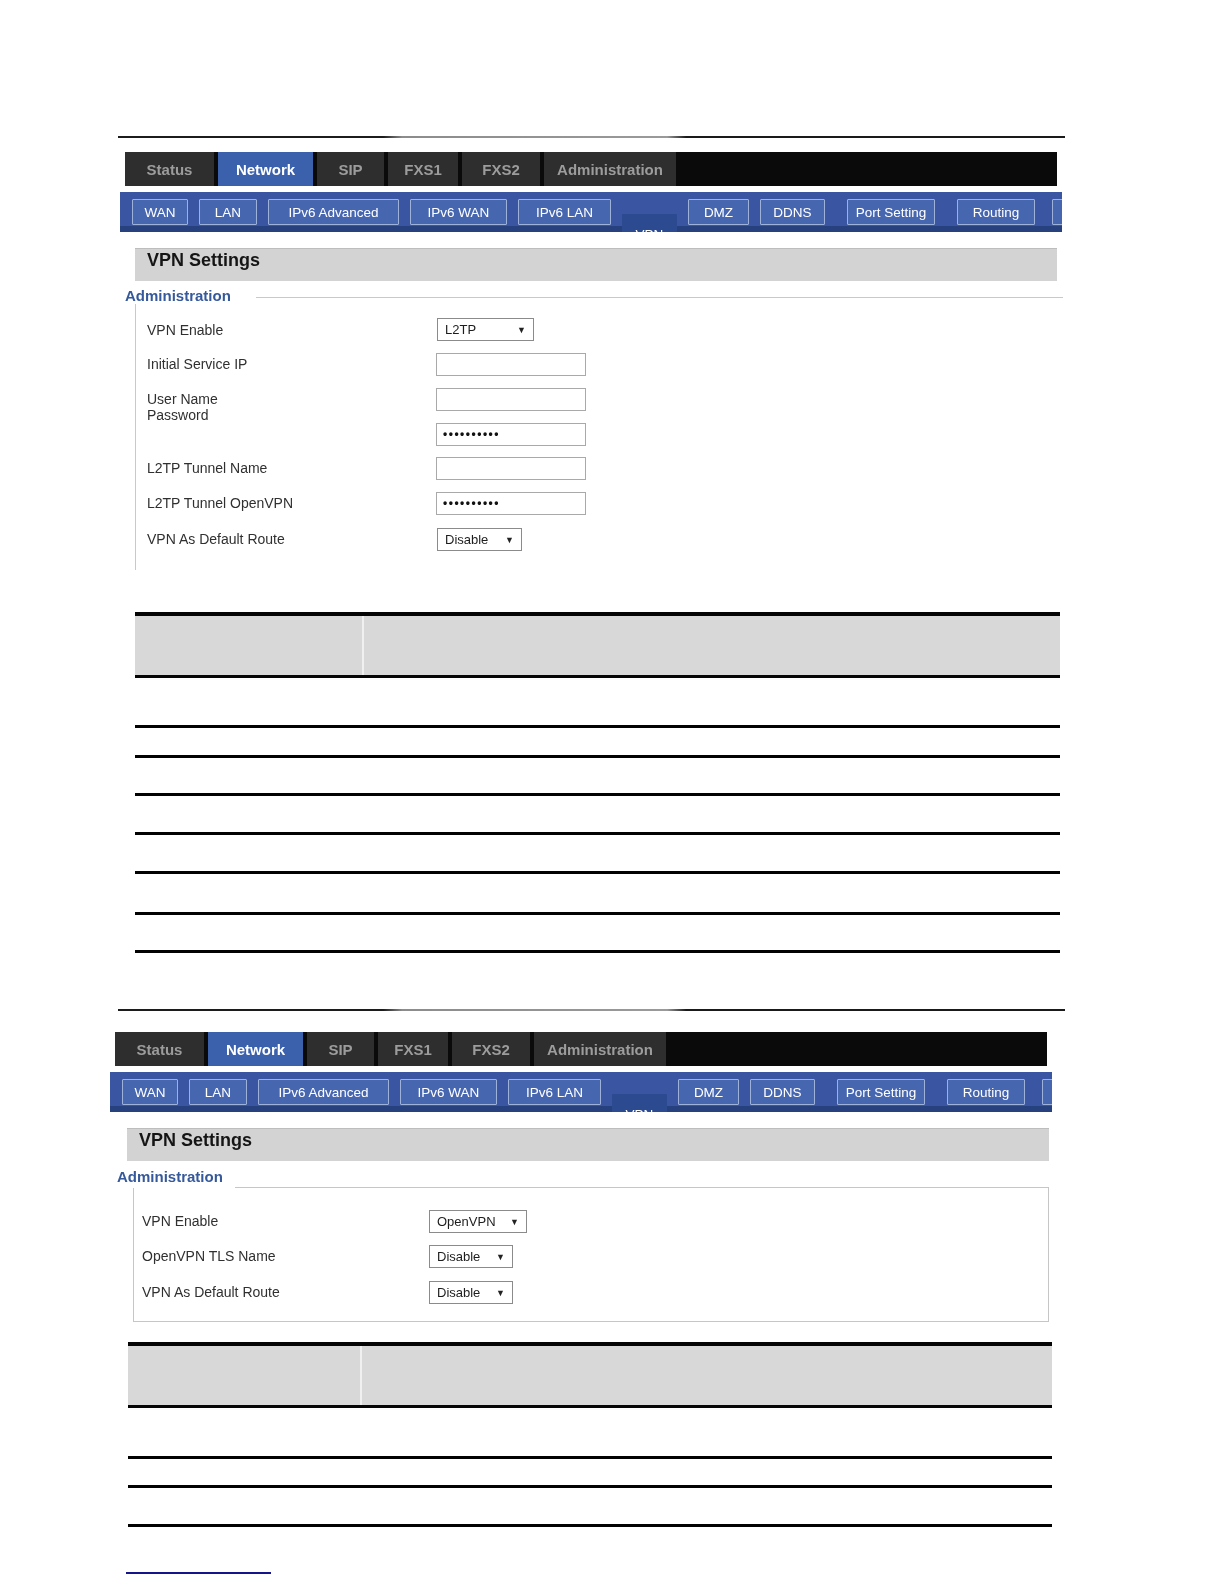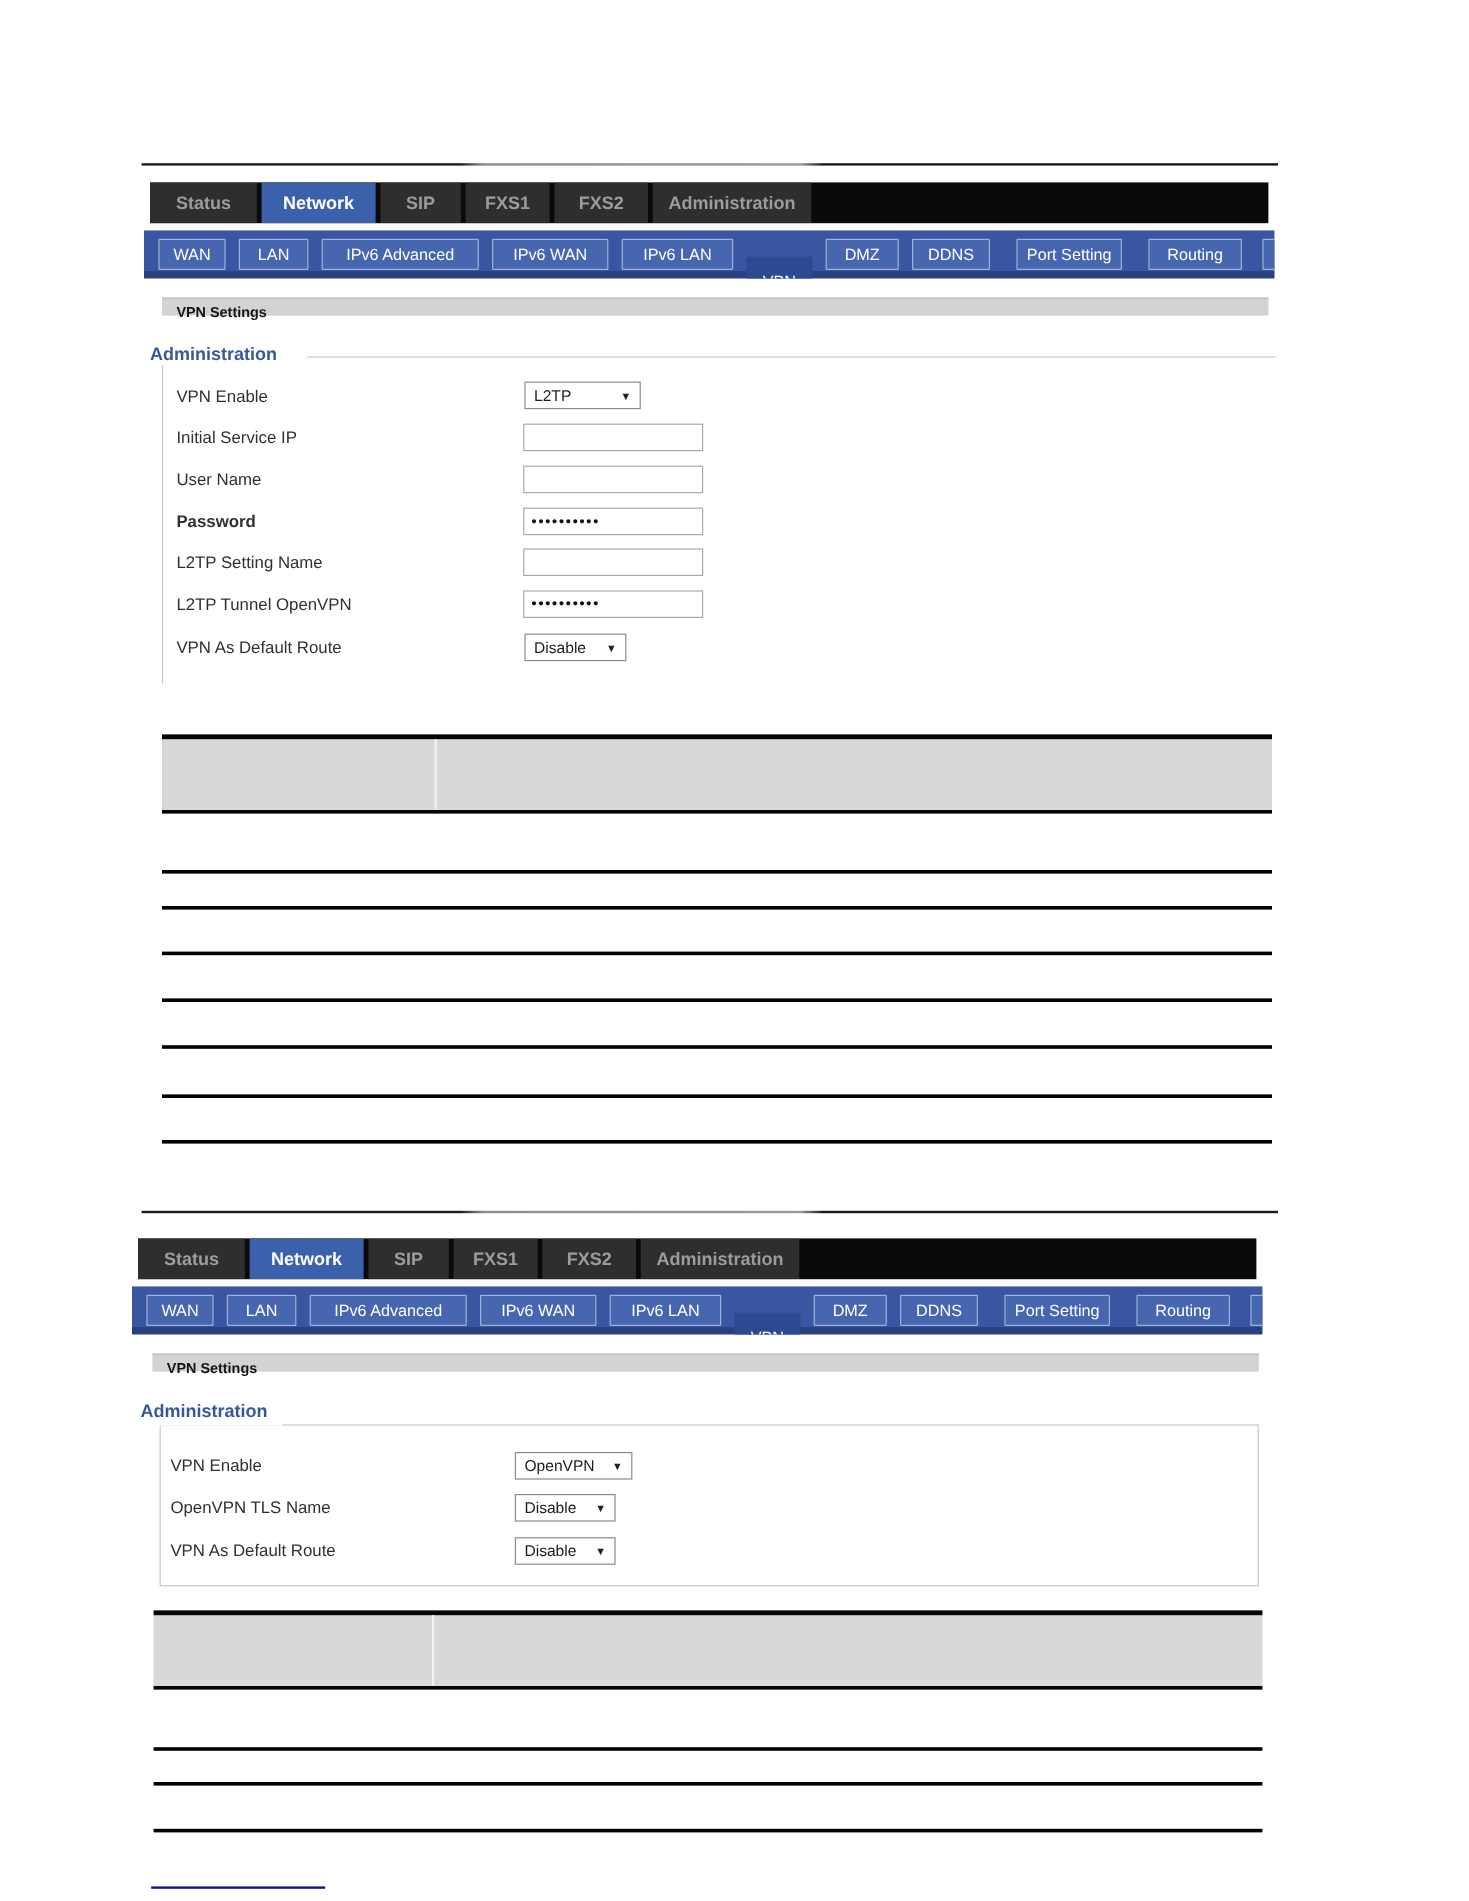--- a/index.html
+++ b/index.html
@@ -17,22 +17,22 @@
 
   
   .sbar { position: absolute; height: 40px; background: #3a55a2; overflow: hidden; }
   .sbar .strip { position: absolute; left: 0; right: 0; bottom: 0; height: 6px; background: #26417e; z-index: 0; }
   .sbar .btns { position: absolute; left: 12px; top: 0; height: 40px; display: flex; align-items: center; gap: 11px; z-index: 1; }
   .stab { height: 26px; border: 1px solid #9db1d9; background: #4766b0; color: #fff;
           font-size: 13.5px; display: flex; align-items: center; justify-content: center; border-radius: 1px; flex: none; }
   .stab.active { height: 40px; border: none; background: #2b4a90; margin-top: 44px; }
 
   
-  .secbar { position: absolute; height: 15px; background: #d3d3d3; border-top: 1px solid #bdbdbd;
-            color: #151515; font-weight: bold; font-size: 12px; line-height: 22px; padding-left: 12px; }
+  .secbar { position: absolute; height: 33px; background: #d3d3d3; border-top: 1px solid #bdbdbd;
+            color: #151515; font-weight: bold; font-size: 18px; line-height: 22px; padding-left: 12px; }
 
   .legend { position: absolute; color: #36599b; font-weight: bold; font-size: 15px; background: #fff; z-index: 2; }
   .fsline { position: absolute; background: #c9c9c9; }
   .fsbox  { position: absolute; border: 1px solid #c6c6c6; background: #fff; }
 
   .flabel { position: absolute; font-size: 14px; color: #303030; line-height: 23px; }
   .tinput { position: absolute; height: 23px; border: 1px solid #a9a9a9; background: #fff;
             font-size: 12px; line-height: 21px; padding: 0 6px; letter-spacing: 1.5px; color: #111; font-weight: bold; }
   .tsel   { position: absolute; height: 23px; border: 1px solid #8b8b8b; background: #fff;
             display: flex; align-items: center; justify-content: space-between; padding: 0 7px;
@@ -91,24 +91,24 @@
     <span>L2TP</span>
     <span class="arr">▼</span>
   </div>
 
   <div class="flabel" style="left:147px; top:353px;">Initial Service IP</div>
   <div class="tinput" style="left:436px; top:353px; width:150px;"></div>
 
   <div class="flabel" style="left:147px; top:388px;">User Name</div>
   <div class="tinput" style="left:436px; top:388px; width:150px;"></div>
 
-  <div class="flabel" style="left:147px; top:423px;font-weight:bold;">Password</div>
+  <div class="flabel" style="left:147px; top:404px;">Password</div>
   <div class="tinput" style="left:436px; top:423px; width:150px;">••••••••••</div>
 
-  <div class="flabel" style="left:147px; top:457px;">L2TP Setting Name</div>
+  <div class="flabel" style="left:147px; top:457px;">L2TP Tunnel Name</div>
   <div class="tinput" style="left:436px; top:457px; width:150px;"></div>
 
   <div class="flabel" style="left:147px; top:492px;">L2TP Tunnel OpenVPN</div>
   <div class="tinput" style="left:436px; top:492px; width:150px;">••••••••••</div>
 
   <div class="flabel" style="left:147px; top:528px;">VPN As Default Route</div>
   <div class="tsel" style="left:437px; top:528px; width:85px;">
     <span>Disable</span>
     <span class="arr">▼</span>
   </div>

